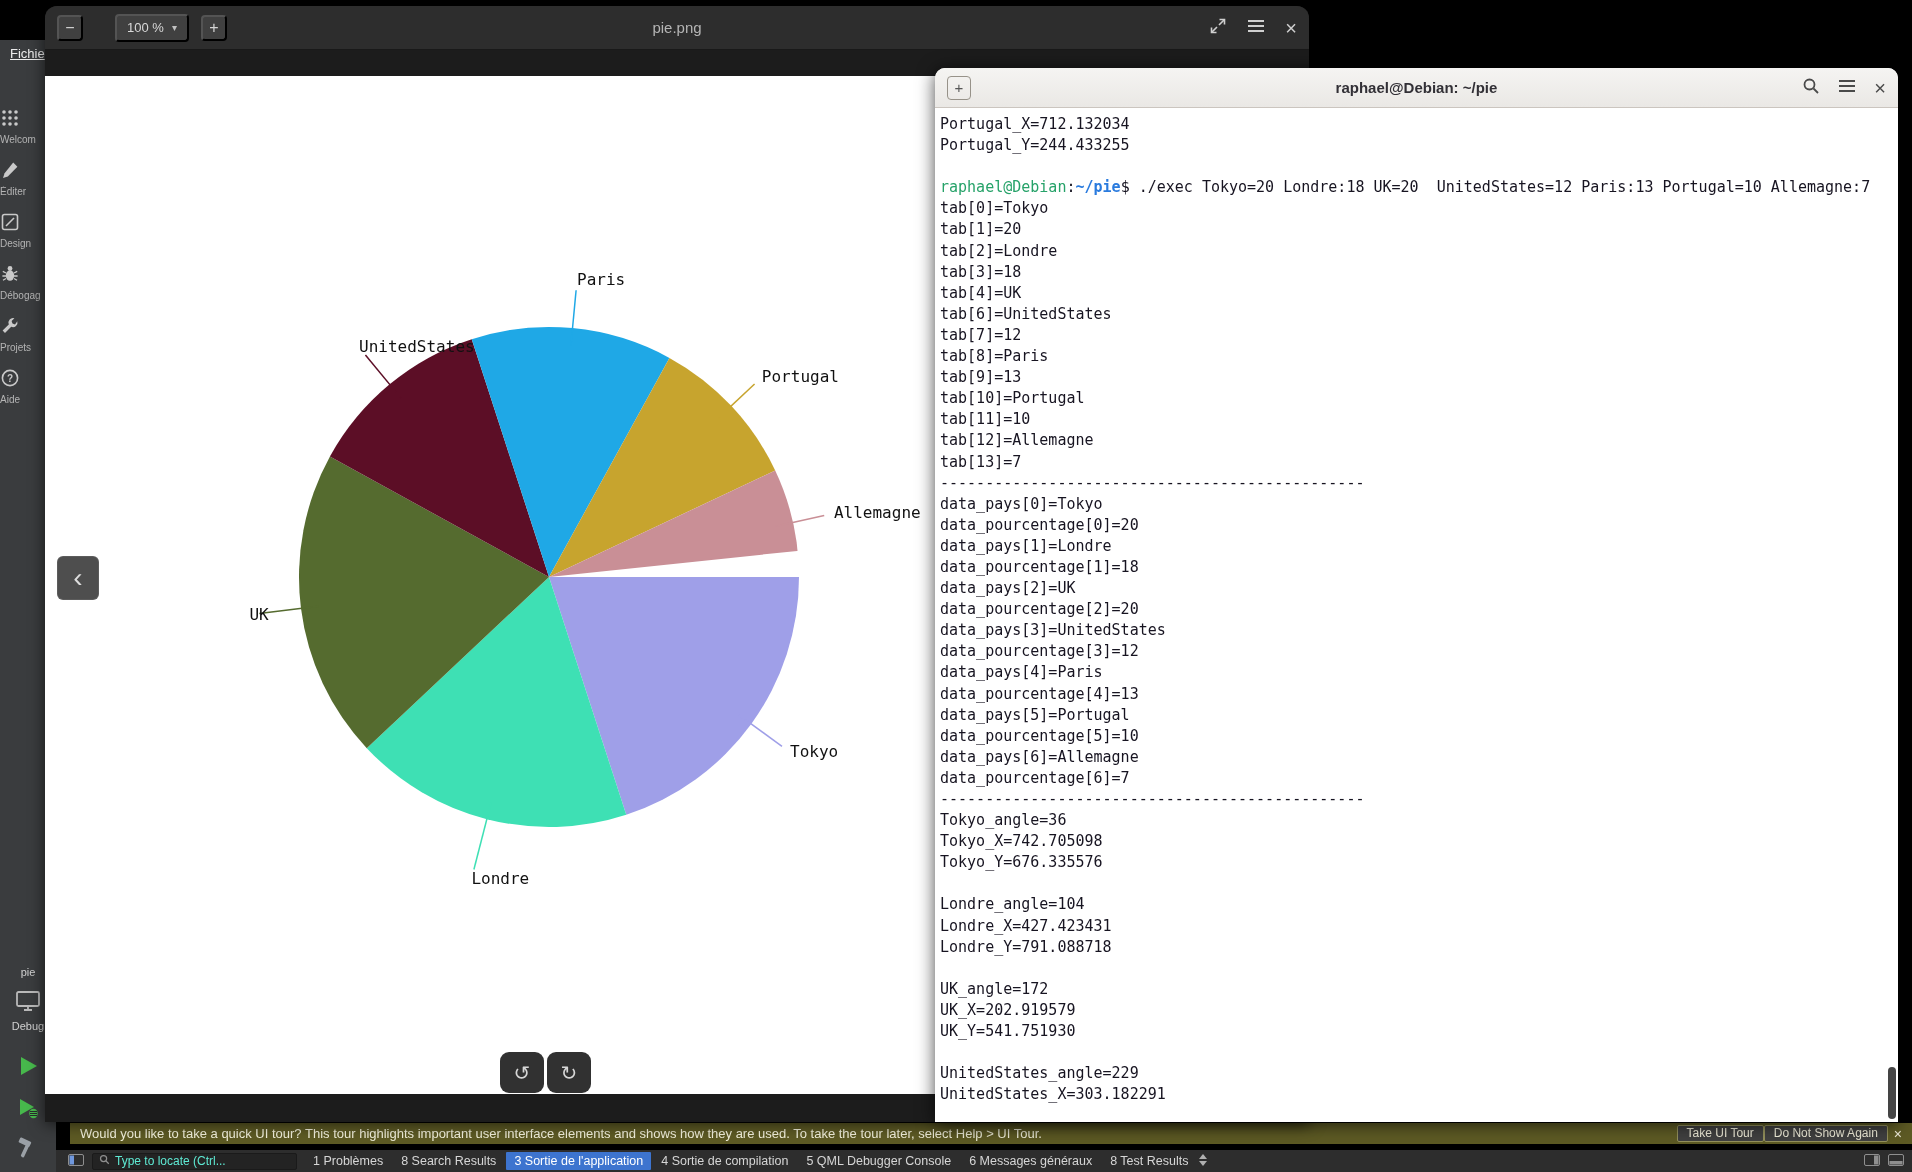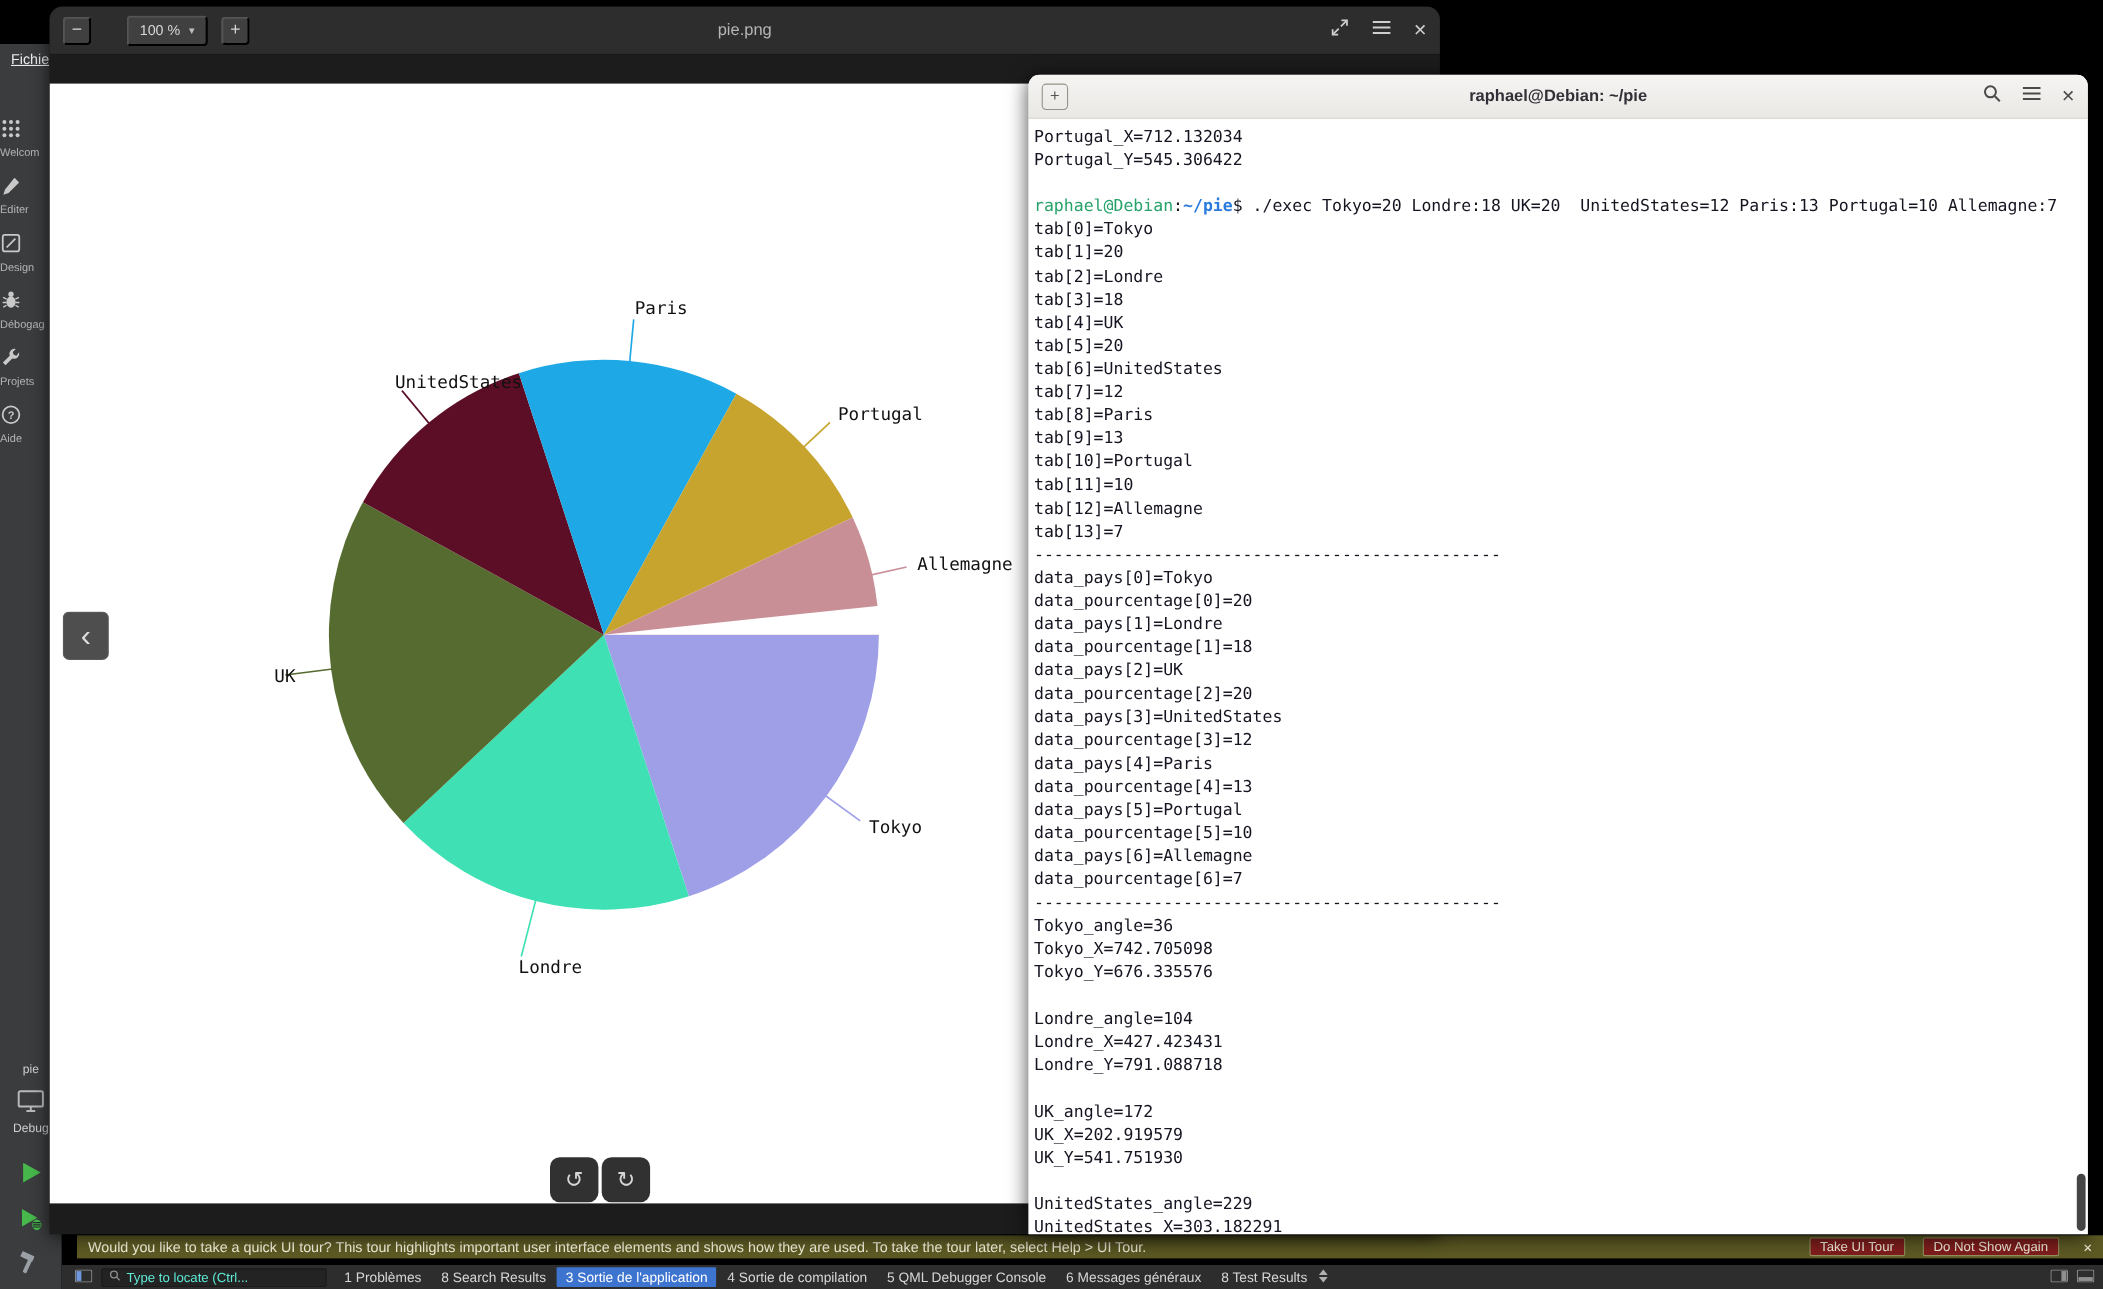--- a/index.html
+++ b/index.html
@@ -11,21 +11,21 @@
   #sidebar{position:absolute;left:0;top:40px;width:56px;height:1132px;background:#3a3c3e;z-index:5}
   .menu-file{position:absolute;left:10px;top:6px;font-size:13px;color:#ececec;text-decoration:underline}
   .modes{position:absolute;top:60px;left:0;width:56px}
   .mode{height:52px;display:flex;flex-direction:column;align-items:flex-start;justify-content:center;gap:2px}
   .mlabel{font-size:10px;color:#b4b4b4;white-space:nowrap;overflow:hidden;max-width:54px}
   .sb-abs{position:absolute;left:0;width:56px;display:flex;justify-content:center;align-items:center}
   .tlabel{font-size:11px;color:#d0d0d0}
 
   #notifbar{position:absolute;left:70px;top:1123px;width:1842px;height:21px;background:#5d5a24;display:flex;align-items:center;z-index:6}
   .notif-msg{flex:1;padding-left:10px;font-size:13px;color:#f3f1dd;white-space:nowrap;overflow:hidden}
-  .notif-btn{height:17px;line-height:15px;padding:0 9px;margin-right:16px;background:#7f1d1d;border:1px solid #93905c;border-radius:2px;color:#efecd9;font-size:12px;white-space:nowrap}
+  .notif-btn{height:17px;line-height:15px;padding:0 9px;background:#404040;border:1px solid #93905c;border-radius:2px;color:#efecd9;font-size:12px;white-space:nowrap}
   .notif-close{margin:0 10px 0 6px;color:#efecd9;font-size:14px;line-height:14px}
 
   #statusbar{position:absolute;left:56px;top:1150px;width:1856px;height:22px;background:#2d2d2d;display:flex;align-items:center;gap:8px;padding-left:12px;font-size:12.5px;color:#d6d6d6;z-index:6}
   .locator{width:205px;height:17px;background:#232323;border:1px solid #1a1a1a;border-radius:2px;display:flex;align-items:center;gap:5px;padding:0 6px;overflow:hidden}
   .locator span{font-size:12px;color:#5eead4;white-space:nowrap}
   .panes{display:flex;gap:2px;align-items:center}
   .pane{padding:0 8px;height:18px;line-height:18px;white-space:nowrap;border-radius:1px}
   .pane.active{background:#3d74cf;color:#fff}
   .sb-spacer{flex:1}
   .sb-right{display:flex;gap:8px;margin-right:8px;align-items:center}
@@ -271,29 +271,28 @@
         <span><svg width="18" height="14" viewBox="0 0 18 14">
               <g stroke="#4a4a4a" stroke-width="1.8">
                 <path d="M1 2h16M1 7h16M1 12h16"></path>
               </g>
             </svg></span>
         <span class="term-x">×</span>
       </div>
     </div>
     <div class="term-body">
         <div class="tline">Portugal_X=712.132034</div>
-        <div class="tline">Portugal_Y=545.306422</div>
+        <div class="tline">Portugal_Y=244.433255</div>
         <div class="tline">&nbsp;</div>
         <div class="tline"><span class="t-user">raphael@Debian</span><span>:</span><span class="t-path">~/pie</span><span>$</span><span> ./exec Tokyo=20 Londre:18 UK=20  UnitedStates=12 Paris:13 Portugal=10 Allemagne:7</span></div>
         <div class="tline">tab[0]=Tokyo</div>
         <div class="tline">tab[1]=20</div>
         <div class="tline">tab[2]=Londre</div>
         <div class="tline">tab[3]=18</div>
         <div class="tline">tab[4]=UK</div>
-        <div class="tline">tab[5]=20</div>
         <div class="tline">tab[6]=UnitedStates</div>
         <div class="tline">tab[7]=12</div>
         <div class="tline">tab[8]=Paris</div>
         <div class="tline">tab[9]=13</div>
         <div class="tline">tab[10]=Portugal</div>
         <div class="tline">tab[11]=10</div>
         <div class="tline">tab[12]=Allemagne</div>
         <div class="tline">tab[13]=7</div>
         <div class="tline">-----------------------------------------------</div>
         <div class="tline">data_pays[0]=Tokyo</div>

